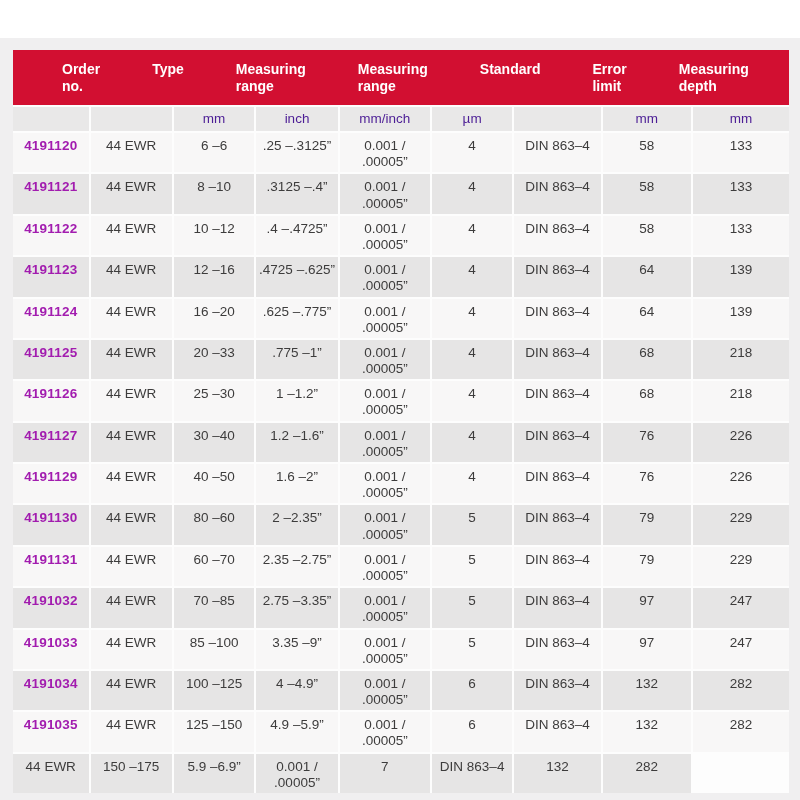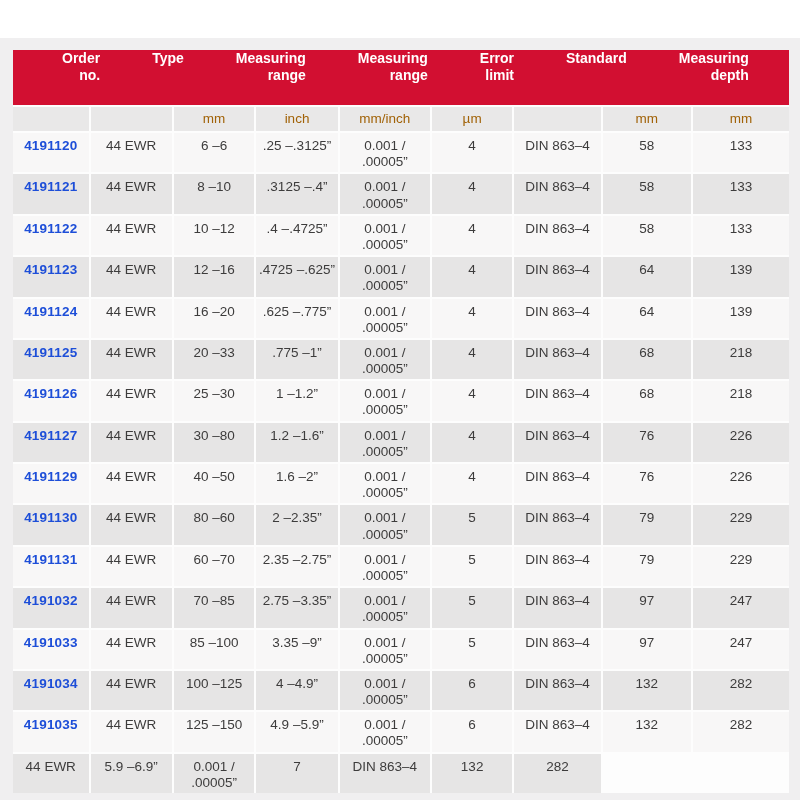--- a/index.html
+++ b/index.html
@@ -22,60 +22,60 @@
   .thead{
     grid-column:1 / -1;
     display:grid;
     grid-template-columns:77fr 83fr 82fr 83fr 92fr 82fr 88fr 90fr 98fr;
     min-height:55px;
   }
   .th{
     color:#ffffff;
     font-size:14px;
     font-weight:bold;
-    text-align:right;
-    padding:0 3px 4px 3px;
+    text-align:left;
+    padding:11px 3px 4px 3px;
     line-height:1.22;
     margin-left:46px;
   }
   .uc{
     background:#e9e8e8;
     min-height:18px;
     text-align:center;
     font-size:13.5px;
-    color:#a16207;
+    color:#4c1d95;
     padding:4px 2px 2px 2px;
   }
   .c{
     min-height:28px;
     text-align:center;
     font-size:13.5px;
     color:#3d3c3c;
     padding:5px 2px 2px 2px;
     line-height:1.2;
     white-space:pre-line;
   }
   .row-light{background:#f8f7f7;}
   .row-dark{background:#e6e5e5;}
-  .c.order{font-weight:bold;color:#1d4ed8;letter-spacing:0.2px;}
+  .c.order{font-weight:bold;color:#a21caf;letter-spacing:0.2px;}
 </style>
 </head>
 <body>
 
 <div class="canvas">
   <div class="gray-panel"></div>
 
   <div class="tbl">
     <div class="thead" style="background: rgb(210, 15, 49);">
       <div class="th">Order no.</div>
       <div class="th">Type</div>
       <div class="th">Measuring range</div>
       <div class="th">Measuring range</div>
+      <div class="th">Standard</div>
       <div class="th">Error limit</div>
-      <div class="th">Standard</div>
       <div class="th">Measuring depth</div>
     </div>
 
     <div class="uc"></div>
     <div class="uc"></div>
     <div class="uc">mm</div>
     <div class="uc">inch</div>
     <div class="uc">mm/inch</div>
     <div class="uc">µm</div>
     <div class="uc"></div>
@@ -147,21 +147,21 @@
       <div class="c row-light">25 –30</div>
       <div class="c row-light">1 –1.2”</div>
       <div class="c row-light">0.001 /
 .00005”</div>
       <div class="c row-light">4</div>
       <div class="c row-light">DIN 863–4</div>
       <div class="c row-light">68</div>
       <div class="c row-light">218</div>
       <div class="c row-dark order">4191127</div>
       <div class="c row-dark">44 EWR</div>
-      <div class="c row-dark">30 –80</div>
+      <div class="c row-dark">30 –40</div>
       <div class="c row-dark">1.2 –1.6”</div>
       <div class="c row-dark">0.001 /
 .00005”</div>
       <div class="c row-dark">4</div>
       <div class="c row-dark">DIN 863–4</div>
       <div class="c row-dark">76</div>
       <div class="c row-dark">226</div>
       <div class="c row-light order">4191129</div>
       <div class="c row-light">44 EWR</div>
       <div class="c row-light">40 –50</div>
@@ -226,20 +226,21 @@
       <div class="c row-light">44 EWR</div>
       <div class="c row-light">125 –150</div>
       <div class="c row-light">4.9 –5.9”</div>
       <div class="c row-light">0.001 /
 .00005”</div>
       <div class="c row-light">6</div>
       <div class="c row-light">DIN 863–4</div>
       <div class="c row-light">132</div>
       <div class="c row-light">282</div>
       <div class="c row-dark">44 EWR</div>
+      <div class="c row-dark">150 –175</div>
       <div class="c row-dark">5.9 –6.9”</div>
       <div class="c row-dark">0.001 /
 .00005”</div>
       <div class="c row-dark">7</div>
       <div class="c row-dark">DIN 863–4</div>
       <div class="c row-dark">132</div>
       <div class="c row-dark">282</div>
     </div>
 </div>
 

